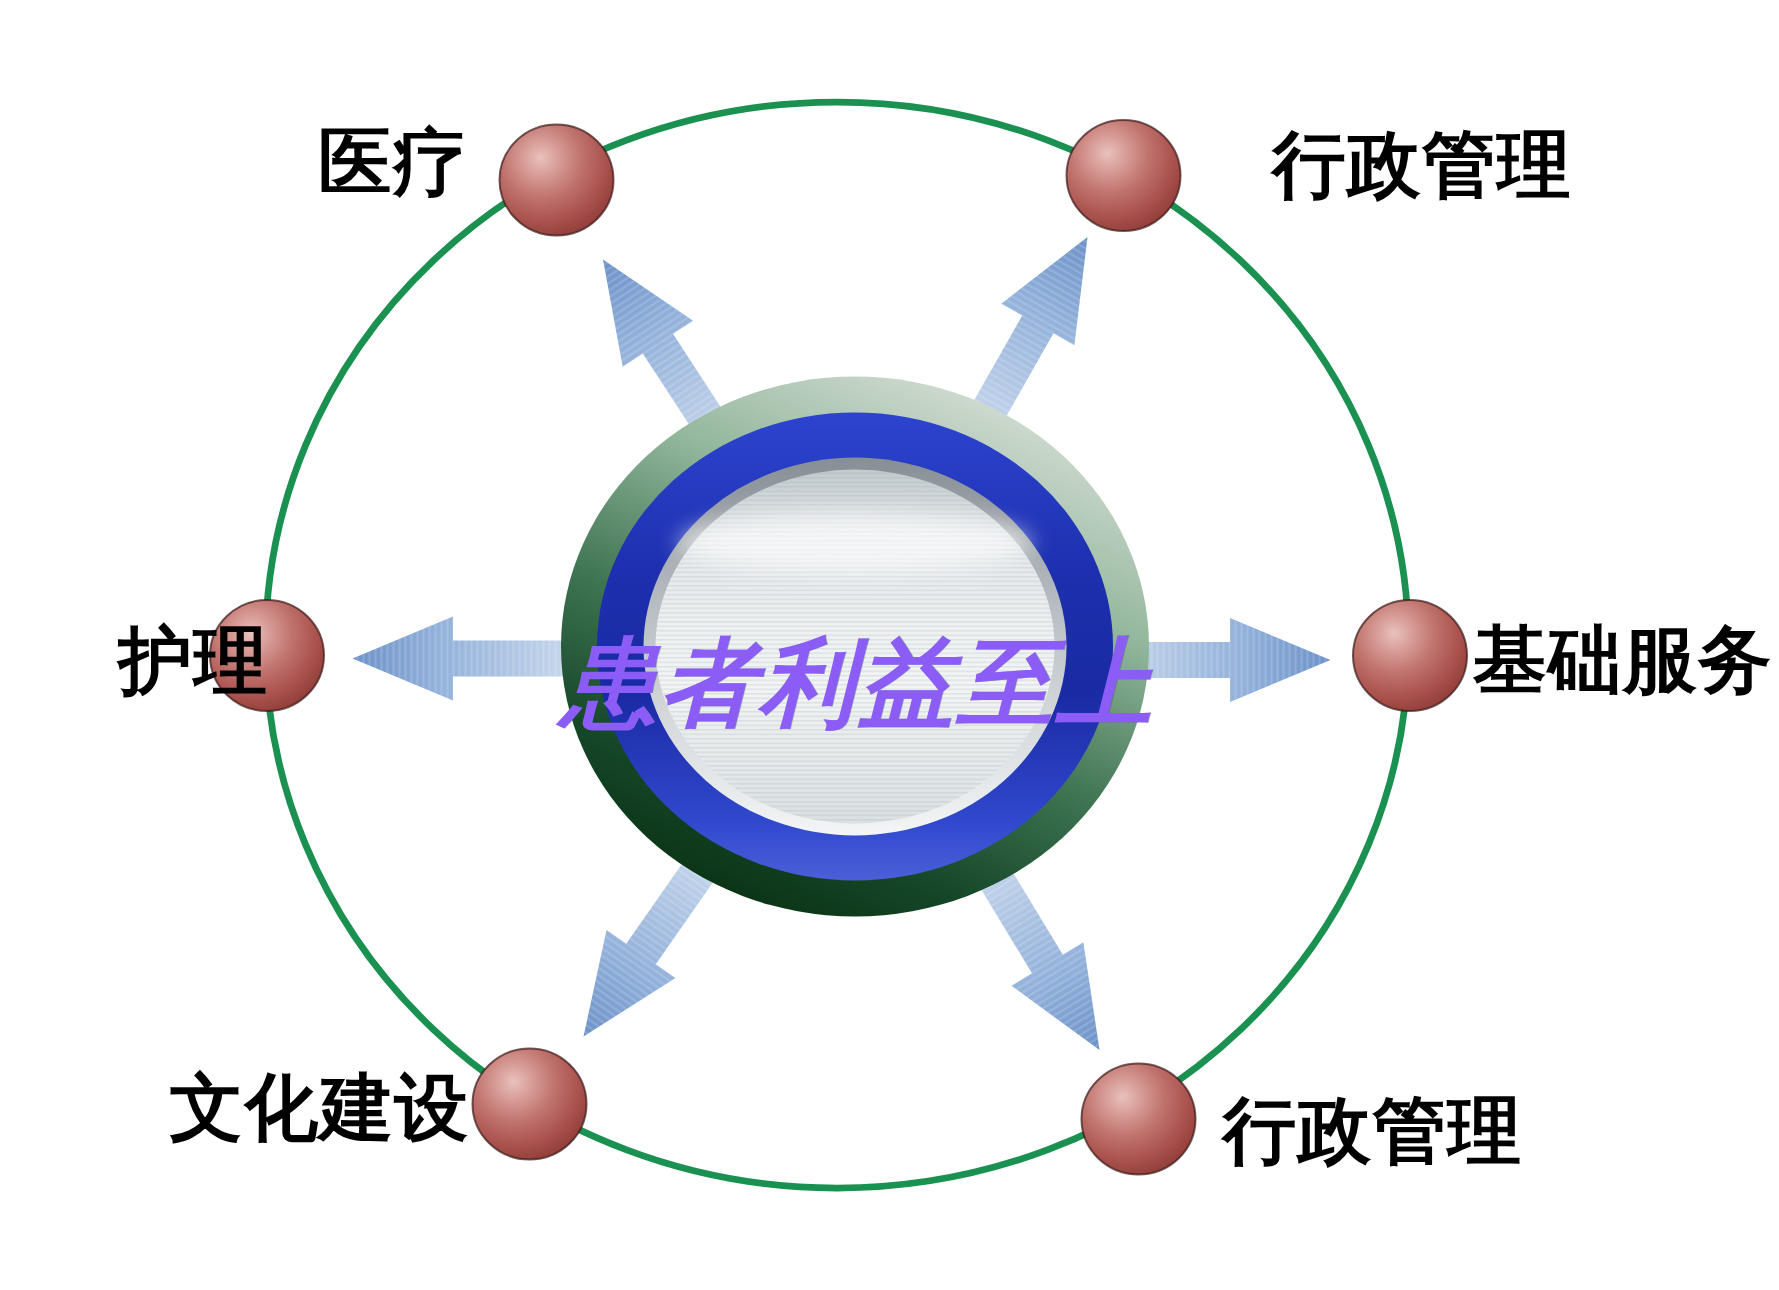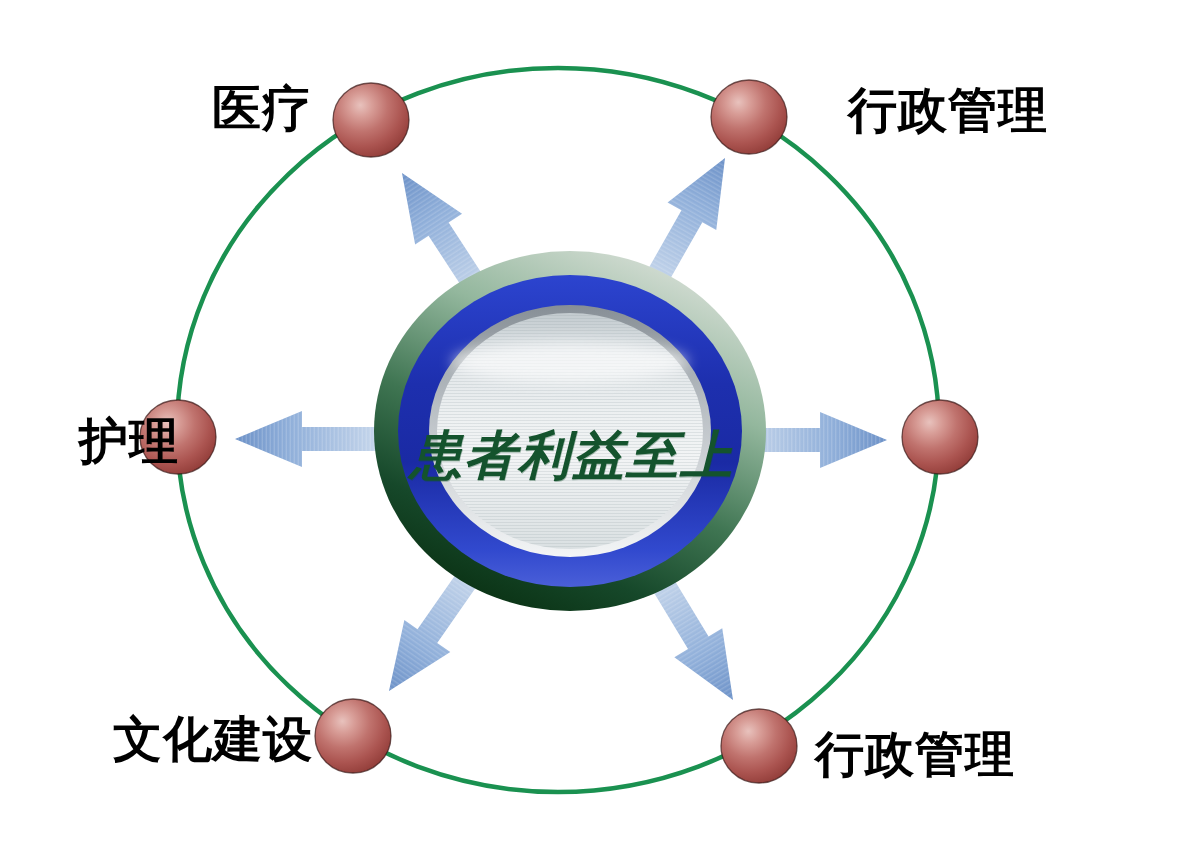--- a/index.html
+++ b/index.html
@@ -8,22 +8,22 @@
     font-family:"Liberation Serif", serif;
   }
   .stage svg{position:absolute;left:0;top:0;}
   .node-label{
     position:absolute;transform:translate(-50%,-50%);
     font-weight:bold;font-size:49px;line-height:1;color:#000000;
     white-space:nowrap;letter-spacing:1px;
   }
   .center-text{
     position:absolute;transform:translate(-50%,-50%);
-    font-weight:bold;font-style:italic;font-size:52px;line-height:1;
-    color:#14532d;white-space:nowrap;letter-spacing:2px;
+    font-weight:bold;font-style:italic;font-size:64px;line-height:1;
+    color:#8b5cf6;white-space:nowrap;letter-spacing:2px;
     text-shadow:0.5px 0.5px 0 rgba(20,80,45,0.35);
   }
 </style>
 </head>
 <body>
 
 <div class="stage">
 
   <svg width="1186" height="860" viewBox="0 0 1186 860">
     <defs>
@@ -125,18 +125,19 @@
       <ellipse cx="178" cy="437" rx="38" ry="37" fill="url(#sphereGrad)"></ellipse>
       <ellipse cx="940" cy="437" rx="38" ry="37" fill="url(#sphereGrad)"></ellipse>
       <ellipse cx="353" cy="736" rx="38" ry="37" fill="url(#sphereGrad)"></ellipse>
       <ellipse cx="759" cy="746" rx="38" ry="37" fill="url(#sphereGrad)"></ellipse>
     </g>
   </svg>
 
   <div class="node-label" style="left:262px;top:108px;">医疗</div>
   <div class="node-label" style="left:948px;top:110px;">行政管理</div>
   <div class="node-label" style="left:84px;top:441px;margin-left:45px;">护理</div>
+  <div class="node-label" style="left:1082px;top:440px;">基础服务</div>
   <div class="node-label" style="left:213px;top:739px;">文化建设</div>
   <div class="node-label" style="left:915px;top:754px;">行政管理</div>
 
   <div class="center-text" style="left:572px;top:456px;">患者利益至上</div>
 
 </div>
 
 </body></html>

